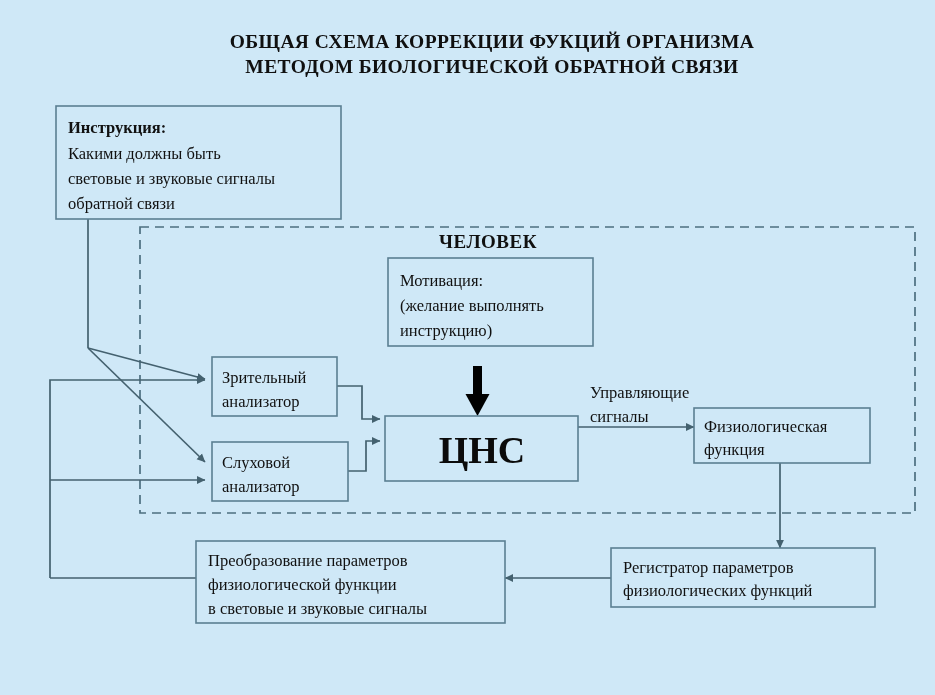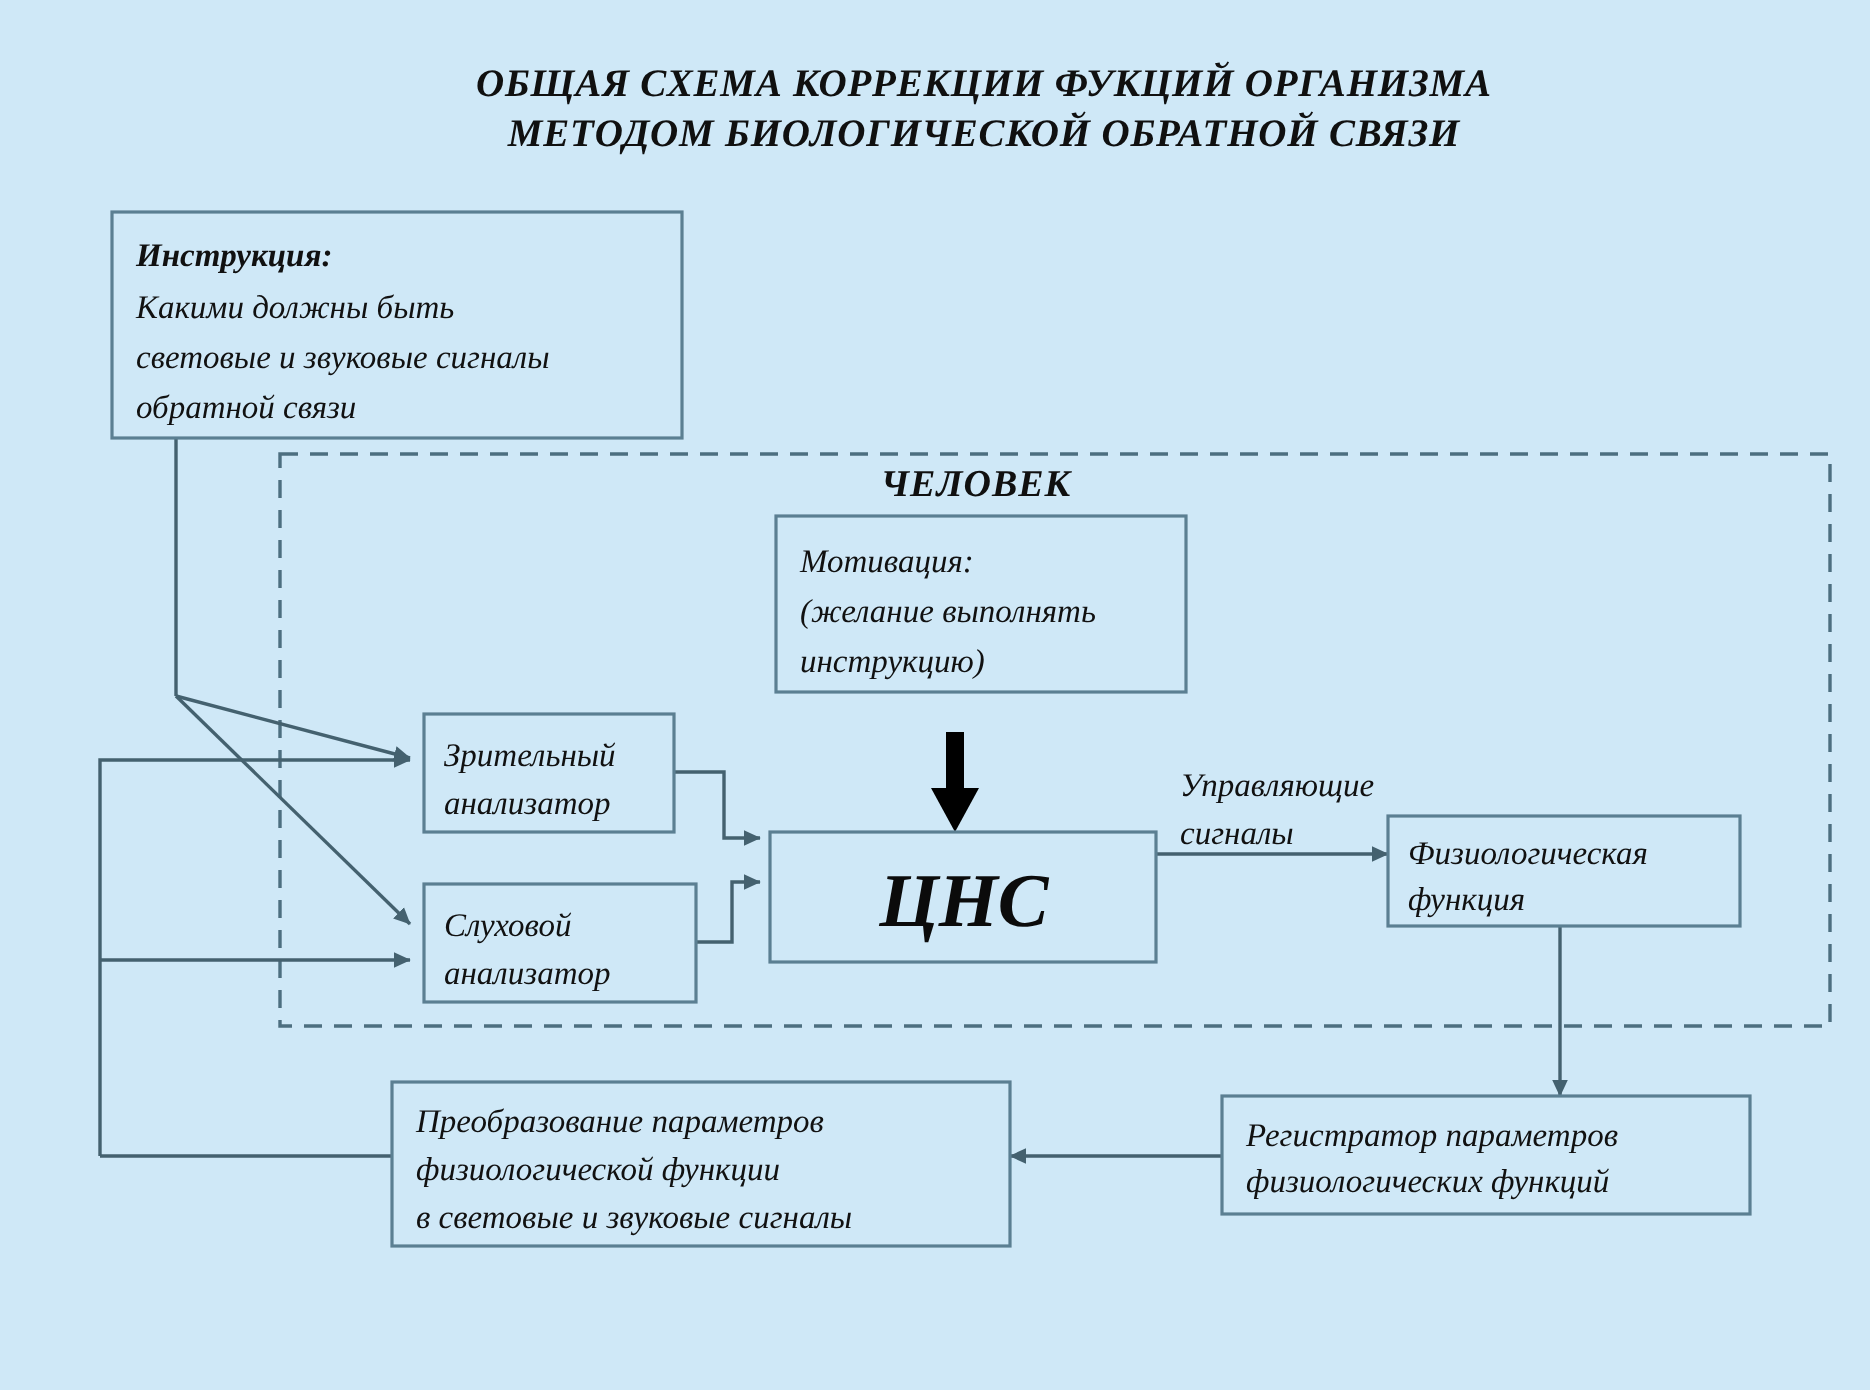--- a/index.html
+++ b/index.html
@@ -7,21 +7,20 @@
     padding: 0;
     background: #cfe8f7;
   }
   #page {
     position: relative;
     width: 935px;
     height: 695px;
     background: #cfe8f7;
     overflow: hidden;
     font-family: "Liberation Serif", "DejaVu Serif", serif;
-    font-style: italic;
   }
   #diagram {
     position: absolute;
     left: 0;
     top: 0;
     width: 935px;
     height: 695px;
   }
   .title-line {
     font-family: "Liberation Serif", "DejaVu Serif", serif;

